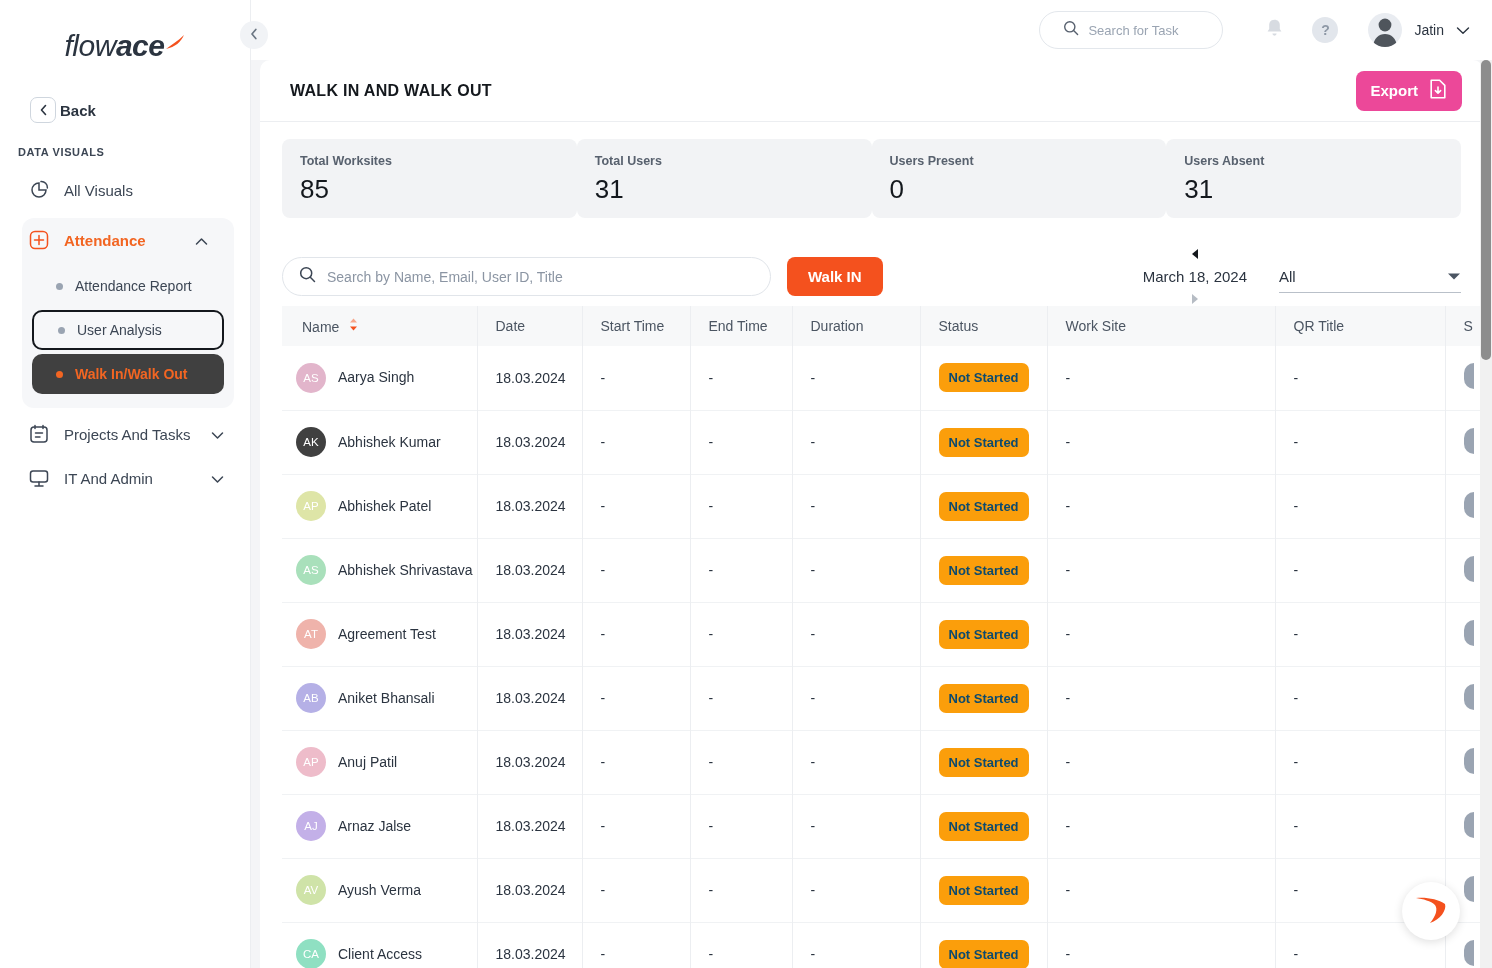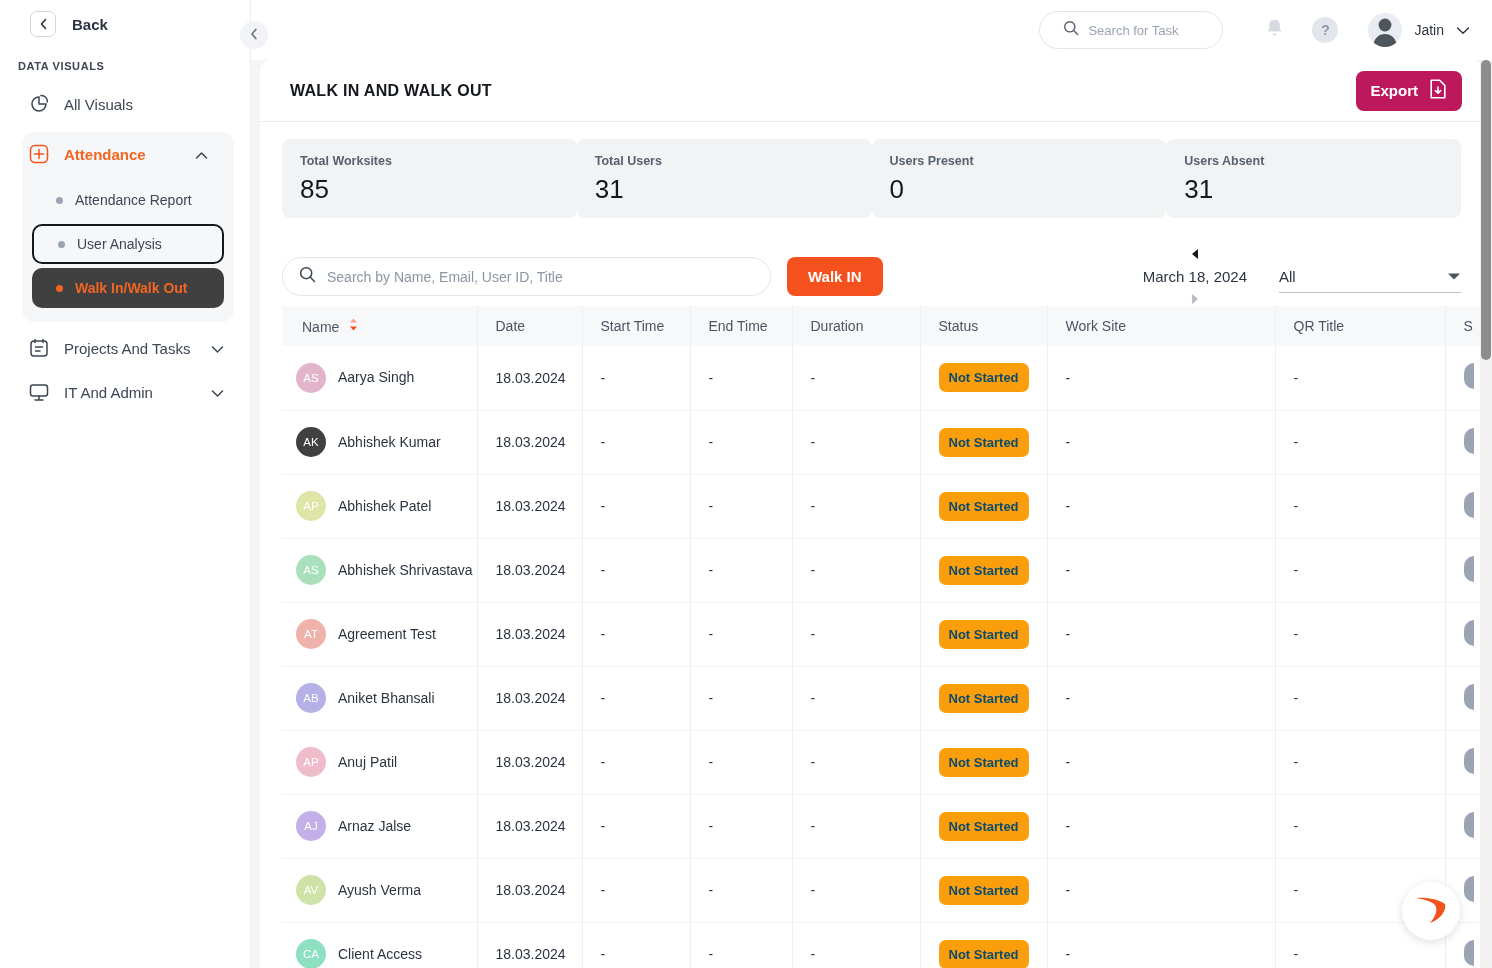--- a/index.html
+++ b/index.html
@@ -27,21 +27,21 @@
     color: #2b3440; position: relative;
     font-family: "Liberation Serif", serif;
   }
   .logo .flow { font-style: italic; font-weight: 400; font-family:"Liberation Sans", sans-serif;}
   .logo .ace  { font-style: italic; font-weight: 700; font-family:"Liberation Sans", sans-serif;}
   .logo .swoosh {
     display:inline-block; margin-left:1px; vertical-align: 6px;
   }
 
   .back-row {
-    display: flex; align-items: center; gap: 16px;
+    display: flex; align-items: center; gap: 4px;
     padding: 0 0 0 30px; height: 40px; margin-top: 4px;
     cursor: pointer;
   }
   .back-box {
     width: 26px; height: 26px; border: 1px solid #cfd6de; border-radius: 7px;
     display:flex; align-items:center; justify-content:center;
   }
   .back-label { font-size: 15px; font-weight: 700; color: #2b3440; }
 
   .section-label {
@@ -130,21 +130,21 @@
   .panel-head {
     height: 62px; display: flex; align-items: center;
     padding: 0 21px 0 30px;
     border-bottom: 1px solid #eceef1;
   }
   .panel-title {
     font-size: 16px; font-weight: 700; letter-spacing: .3px; color: #14181d;
   }
   .export-btn {
     margin-left: auto;
-    background: #be185d; color: #fff; border: 0; border-radius: 8px;
+    background: #ec4899; color: #fff; border: 0; border-radius: 8px;
     height: 40px; padding: 0 14px; font-size: 15px; font-weight: 700;
     display: flex; align-items: center; gap: 10px; cursor: pointer;
     font-family: "Liberation Sans", sans-serif;
   }
 
   
   .stats { display: flex; gap: 0; padding: 17px 22px 0 22px; }
   .stat {
     flex: 1 1 0; height: 79px; background: #f2f3f5; border-radius: 8px;
     padding: 15px 18px;
@@ -245,20 +245,29 @@
     background: #ffffff; box-shadow: 0 2px 10px rgba(0,0,0,.13);
     display: flex; align-items: center; justify-content: center;
     cursor: pointer; z-index: 30;
   }
 </style>
 </head>
 <body>
 
 <div class="sidebar">
 
+  <div class="logo-wrap">
+    <div class="logo">
+      <span class="flow">flow</span><span class="ace">ace</span><span class="swoosh">
+        <svg width="20" height="16" viewBox="0 0 20 16">
+            <path d="M1 15 C6 11 13 7 19 1 C16 8 10 13 1 15 Z" fill="#f4511e"></path>
+          </svg>
+      </span>
+    </div>
+  </div>
 
   <div class="back-row">
     <span class="back-box">
       <svg width="9" height="12" viewBox="0 0 9 12">
           <path d="M6.5 1.5 L2.5 6 L6.5 10.5" stroke="#2b3440" stroke-width="1.6" fill="none" stroke-linecap="round" stroke-linejoin="round"></path>
         </svg>
     </span>
     <span class="back-label">Back</span>
   </div>
 

